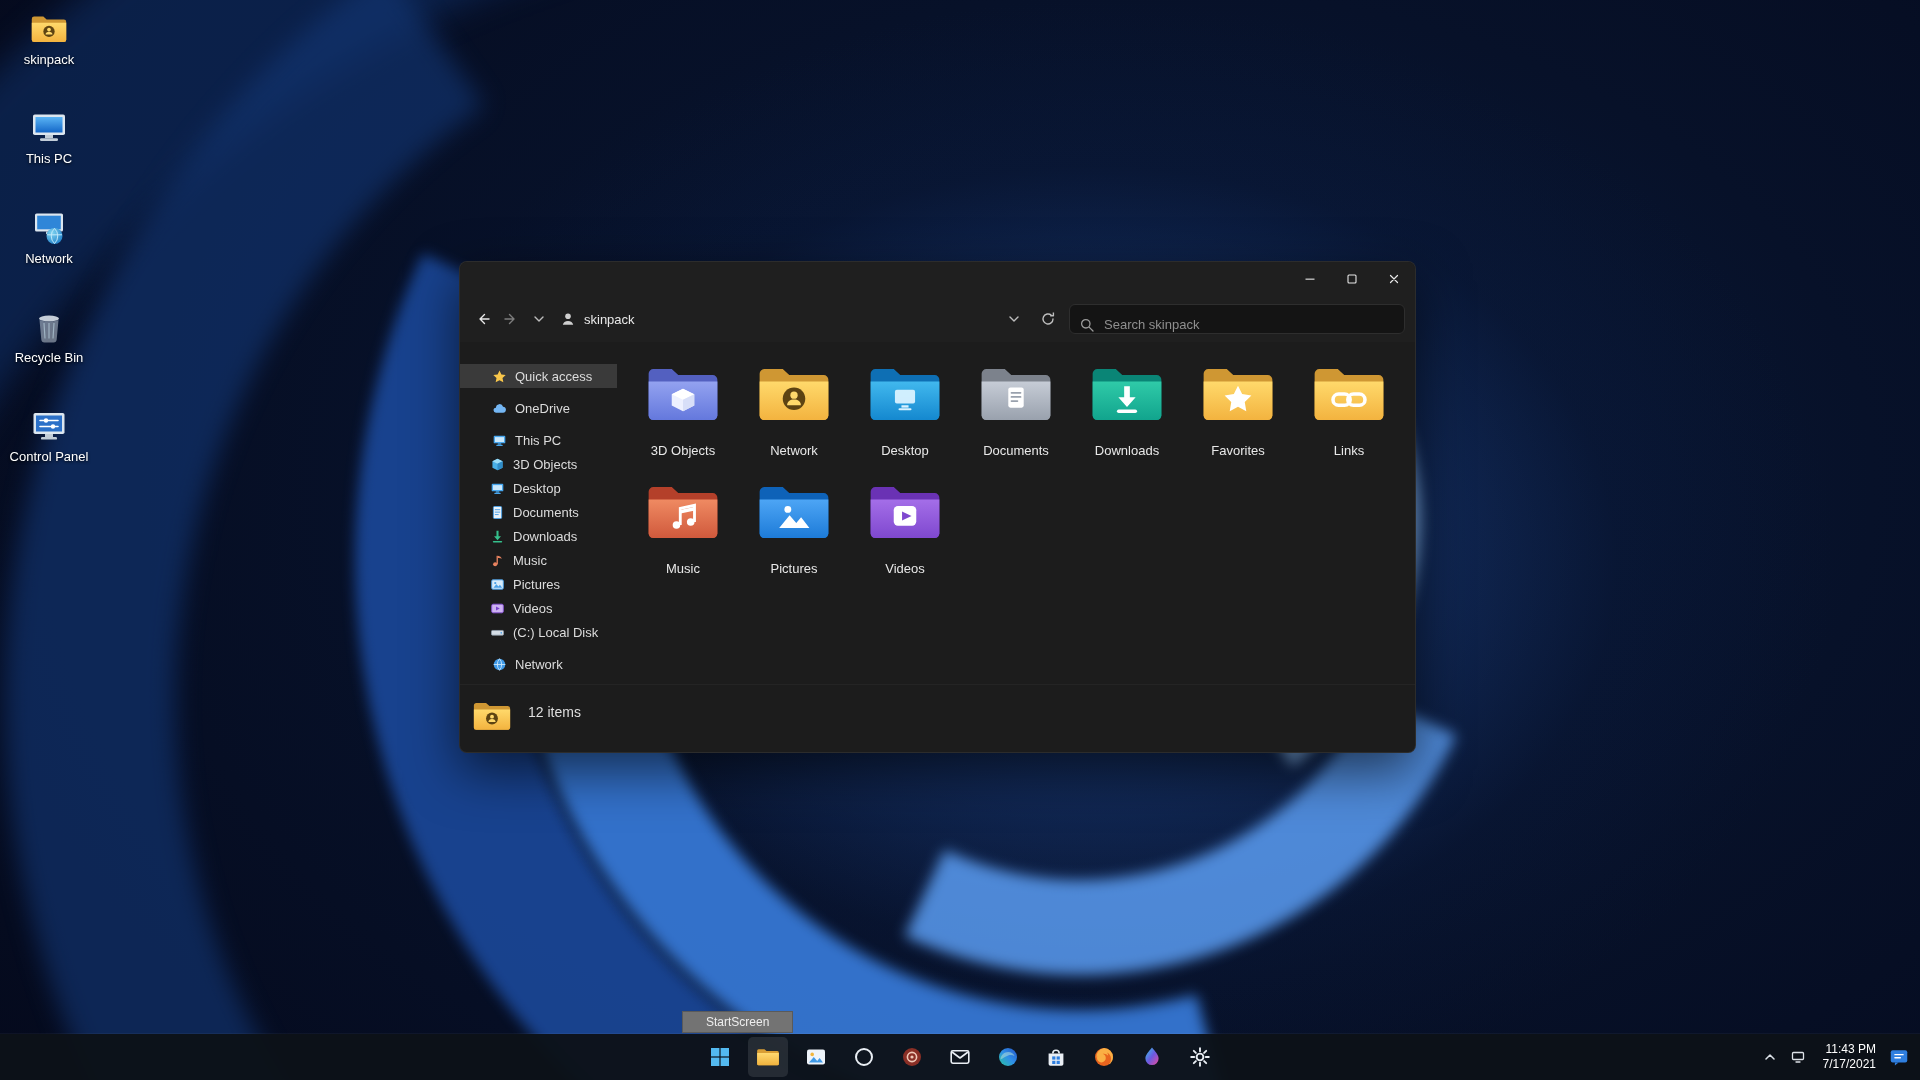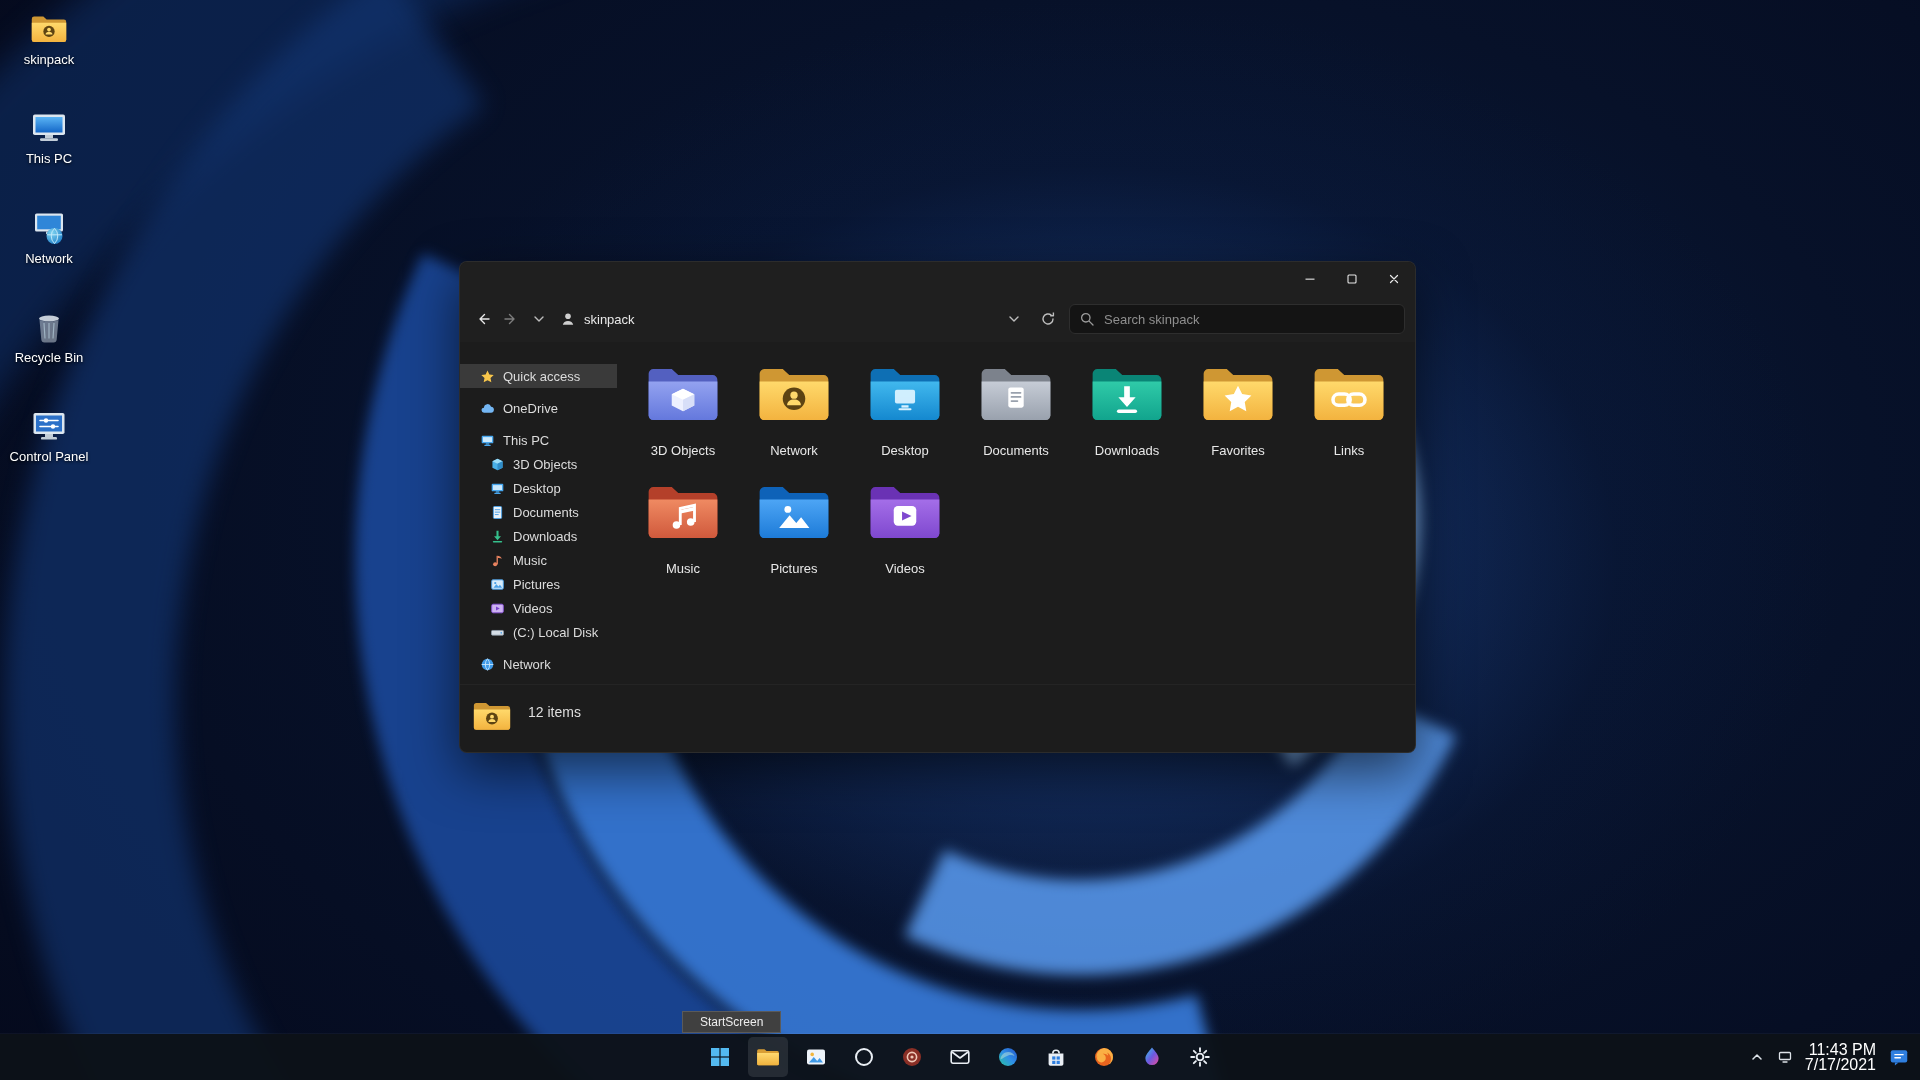--- a/index.html
+++ b/index.html
@@ -35,27 +35,27 @@
   
   .window{position:absolute;left:459px;top:261px;width:955px;height:490px;background:#1c1c1c;border-radius:8px;
     box-shadow:0 18px 52px rgba(0,0,0,.6);border:1px solid rgba(255,255,255,.07);overflow:hidden;display:flex;flex-direction:column}
   .titlebar{height:34px;background:#1f1f1f;display:flex;justify-content:flex-end;align-items:stretch;flex:0 0 34px}
   .cap-btn{width:42px;display:flex;align-items:center;justify-content:center}
   .navbar{height:46px;flex:0 0 46px;background:#1f1f1f;display:flex;align-items:center;padding:0 10px;gap:2px}
   .nav-btn{width:26px;height:26px;display:flex;align-items:center;justify-content:center;border-radius:3px}
   .addr{flex:1;display:flex;align-items:center;gap:8px;padding:0 6px;height:30px}
   .addr-text{font-size:13px;color:#e8e8e8}
   .addr-spacer{flex:1}
-  .searchbox{width:336px;height:30px;background:#141414;border:1px solid #2e2e2e;border-radius:6px;display:flex;align-items:center;gap:7px;padding:0 9px;box-sizing:border-box}
+  .searchbox{width:336px;height:30px;background:#141414;border:1px solid #2e2e2e;border-radius:6px;display:flex;align-items:flex-end;gap:7px;padding:0 9px;box-sizing:border-box}
   .searchbox input{flex:1;background:transparent;border:none;outline:none;color:#d0d0d0;font-size:13px;font-family:inherit}
   .searchbox input::placeholder{color:#8f8f8f}
 
   .win-body{flex:1;display:flex;min-height:0}
   .sidebar{width:157px;flex:0 0 157px;padding-top:22px;box-sizing:border-box}
-  .side-item{height:24px;display:flex;align-items:center;gap:8px;padding-left:20px;color:#dcdcdc;font-size:13px;cursor:default;white-space:nowrap}
+  .side-item{height:24px;display:flex;align-items:center;gap:8px;padding-left:32px;color:#dcdcdc;font-size:13px;cursor:default;white-space:nowrap}
   .side-item.lvl1{padding-left:30px}
   .side-item.active{background:#3a3a3a}
   .sidebar div.side-item:nth-of-type(2),
   .sidebar div.side-item:nth-of-type(3),
   .sidebar div.side-item:nth-of-type(12){margin-top:8px}
 
   .content{flex:1;padding:20px 0 0 12px;display:flex;flex-wrap:wrap;align-content:flex-start;column-gap:3px;row-gap:6px}
   .tile{width:108px;height:112px;display:flex;flex-direction:column;align-items:center;cursor:default}
   .tile-icon{width:76px;height:64px;display:block}
   .tile-label{margin-top:18px;font-size:13px;color:#e8e8e8;text-align:center;line-height:1.1}
@@ -64,25 +64,25 @@
   .status-icon{width:40px;height:34px;display:block}
   .status-text{font-size:14px;color:#dedede;margin-top:5px}
 
   
   .taskbar{position:absolute;left:0;bottom:0;width:1920px;height:46px;background:rgba(13,18,24,.96);box-shadow:0 -1px 0 rgba(255,255,255,.04)}
   .tb-center{position:absolute;left:50%;top:0;height:100%;transform:translateX(-50%);display:flex;align-items:center;gap:8px}
   .tb-btn{width:40px;height:40px;border-radius:5px;display:flex;align-items:center;justify-content:center}
   .tb-btn.active{background:rgba(255,255,255,.1)}
   .tray{position:absolute;right:10px;top:0;height:100%;display:flex;align-items:center;gap:12px;color:#fff}
   .tray .i16{opacity:.95}
-  .clock{font-size:16px;line-height:15px;color:#fff;text-align:right;min-width:58px}
+  .clock{font-size:12px;line-height:15px;color:#fff;text-align:right;min-width:58px}
   .i22{width:22px;height:22px;display:inline-block}
 
-  .tooltip{position:absolute;left:682px;top:1011px;height:22px;box-sizing:border-box;background:#404040;border:1px solid #5a5a5a;color:#eee;
-    font-size:12px;line-height:20px;padding:0 17px;white-space:nowrap}
+  .tooltip{position:absolute;left:682px;top:1011px;height:22px;box-sizing:border-box;background:#737373;border:1px solid #5a5a5a;color:#eee;
+    font-size:12px;line-height:20px;padding:0 23px;white-space:nowrap}
 </style>
 </head>
 <body>
 
 <div class="wallpaper">
   <div class="glow"></div>
   <div class="arc a6"></div>
   <div class="arc a4"></div>
   <div class="arc a3"></div>
   <div class="arc a1"></div>

